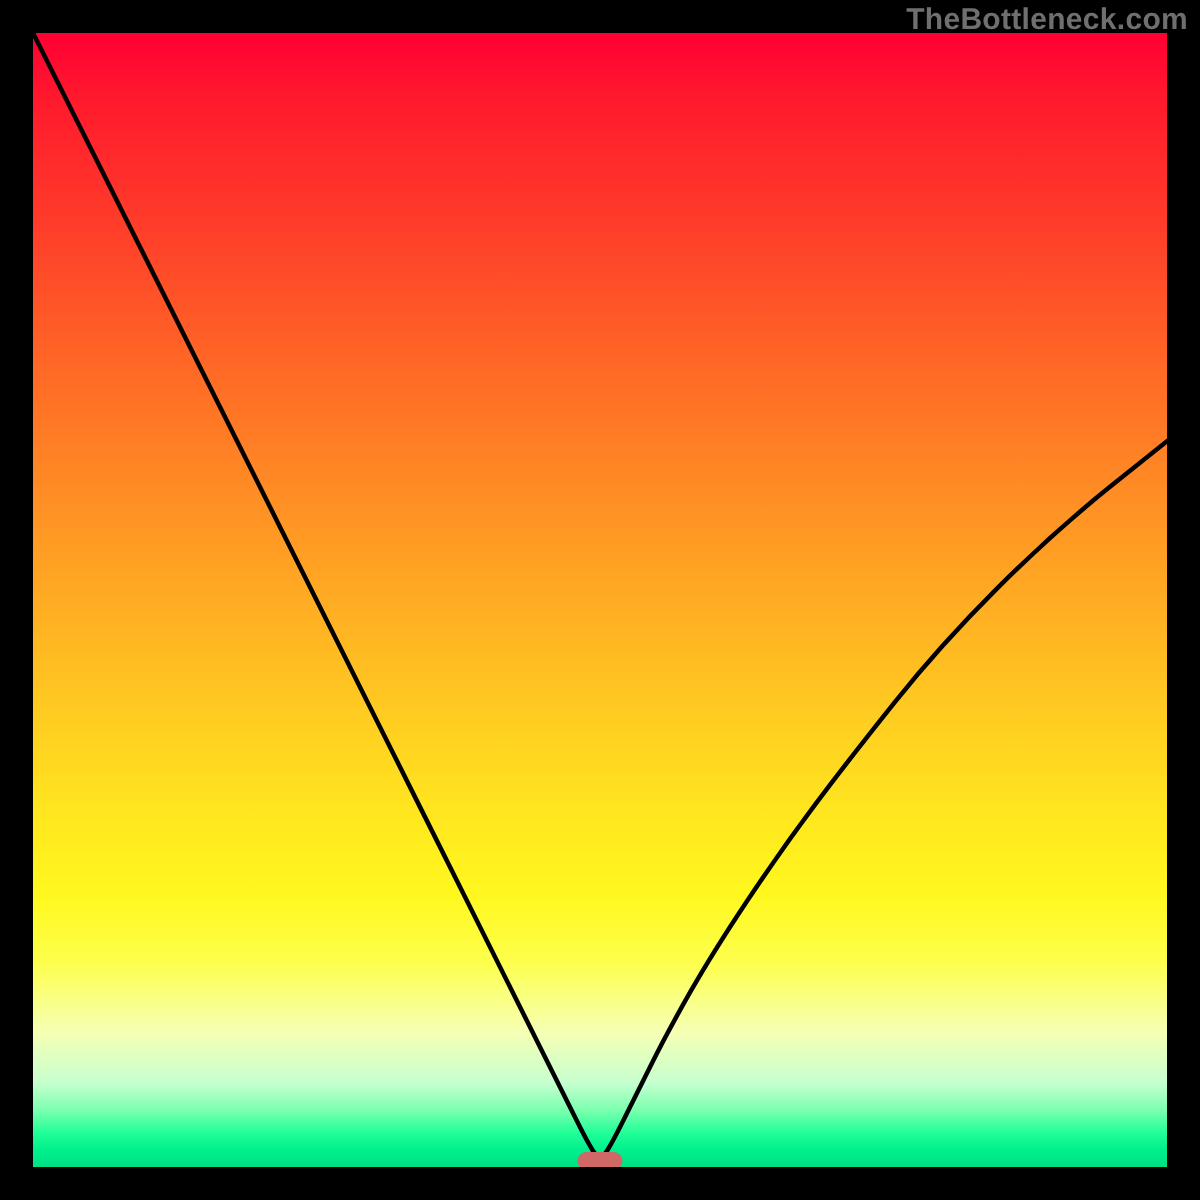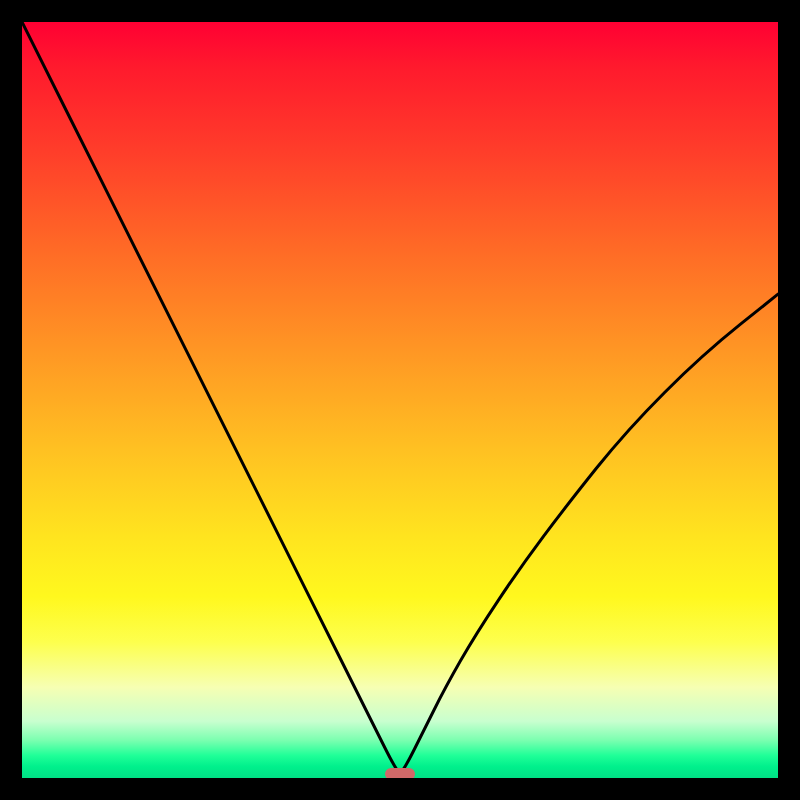--- a/index.html
+++ b/index.html
@@ -70,20 +70,21 @@
     font-weight: 600;
     color: #6f6f6f;
     letter-spacing: 0.2px;
     user-select: none;
   }
 </style>
 </head>
 <body>
 
 <div class="frame">
+  <div class="watermark">TheBottleneck.com</div>
   <div class="plot-area">
     <div class="gradient"></div>
     <svg class="curve" viewBox="0 0 756 756" preserveAspectRatio="none">
       <path id="curve-path" fill="none" stroke-width="3" stroke-linecap="round" stroke="#000000" d="M 0 0 Q 30.240000000000002 60.48000000000002 45.36 90.72000000000003 Q 60.480000000000004 120.96000000000004 75.6 151.2 Q 90.72 181.43999999999994 105.84 211.67999999999995 Q 120.96000000000001 241.91999999999996 136.08 272.15999999999997 Q 151.20000000000002 302.40000000000003 166.32 332.64 Q 181.44 362.88 196.56 393.12 Q 211.68 423.36 226.8 453.6 Q 241.92000000000002 483.84000000000003 257.03999999999996 514.0799999999999 Q 272.15999999999997 544.3199999999999 287.28 574.56 Q 302.40000000000003 604.8 317.52 635.04 Q 332.64 665.28 343.98 687.96 Q 355.32 710.64 362.88 725.76 Q 370.44 740.88 374.22 746.55 Q 378 752.22 381.78 746.55 Q 385.56 740.88 393.12 725.76 Q 400.68 710.64 412.02 687.96 Q 423.36 665.28 438.48 638.8199999999999 Q 453.59999999999997 612.36 476.28 578.3399999999999 Q 498.96000000000004 544.3199999999999 521.64 514.0799999999999 Q 544.3199999999999 483.84000000000003 574.56 446.04 Q 604.8000000000001 408.24 642.6 370.44 Q 680.4 332.64 718.2 302.4 T 756 272.15999999999997"></path>
     </svg>
     <div class="marker" id="marker" style="background: rgb(208, 104, 104); left: 378px; top: 752.22px;"></div>
   </div>
 </div>
 
 </body></html>

